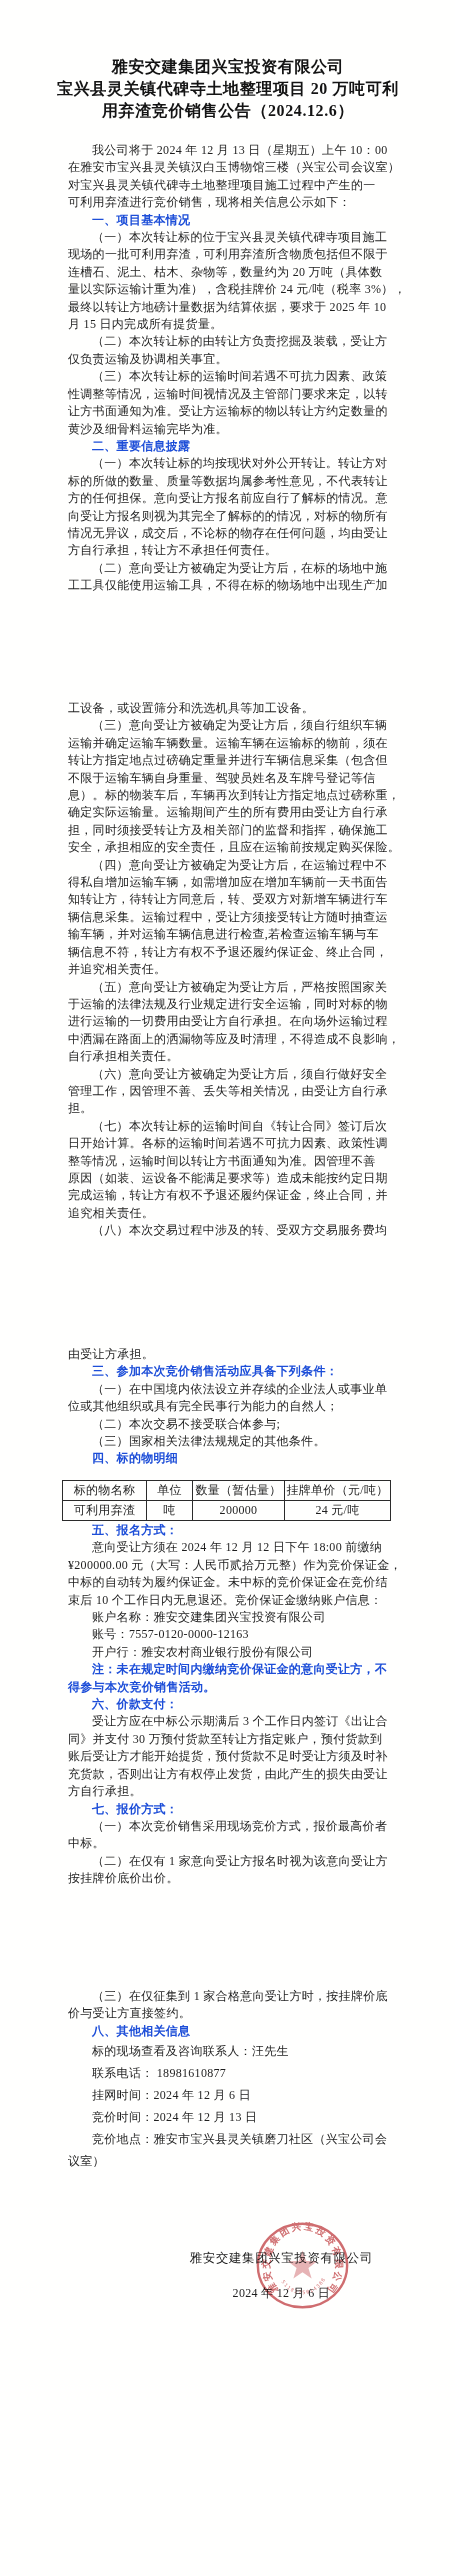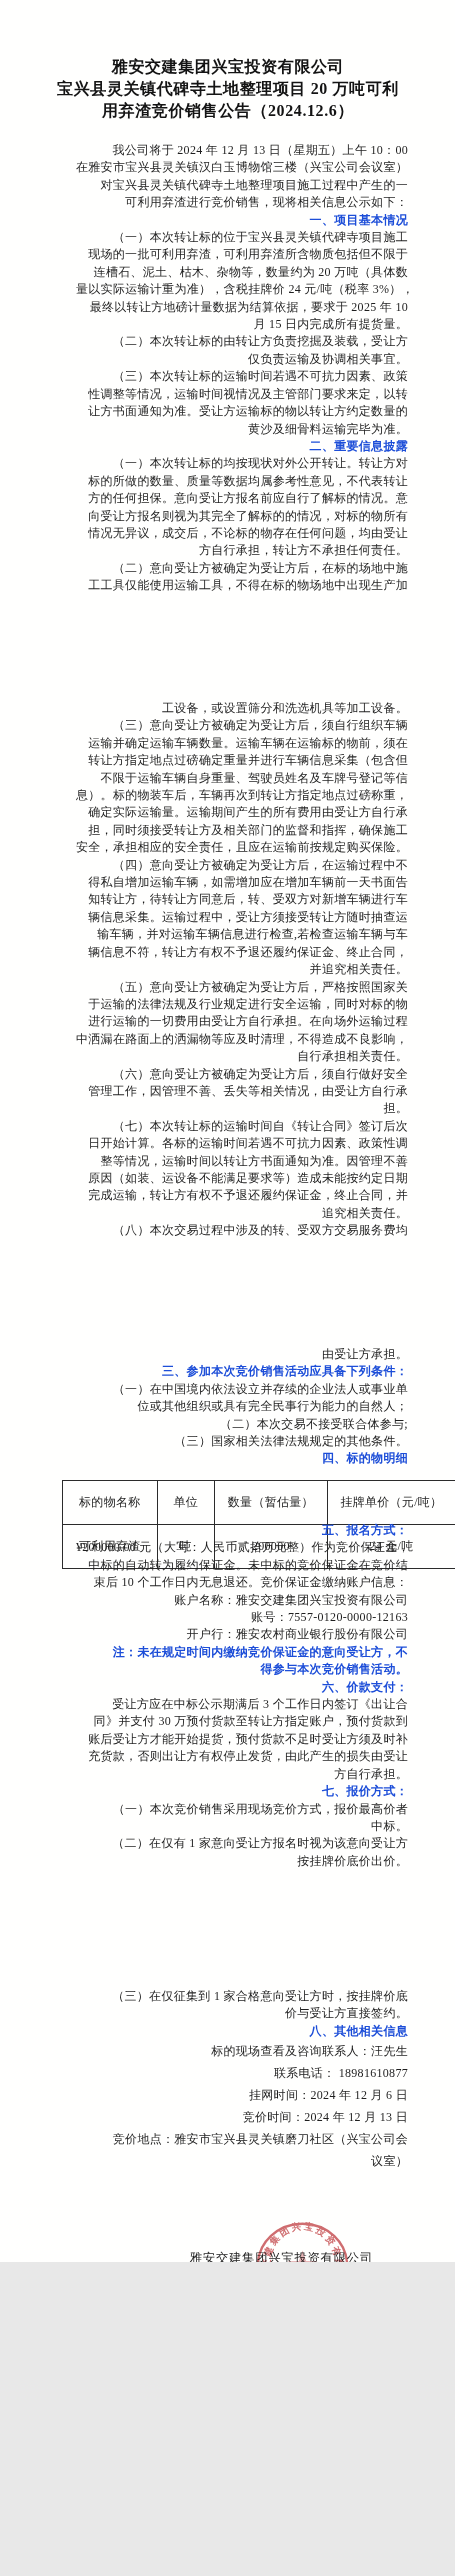--- a/index.html
+++ b/index.html
@@ -1,65 +1,64 @@
 <!DOCTYPE html>
 <html style="font-size:9.2px"><head>
 <meta charset="utf-8">
 <style>
   html,body{margin:0;padding:0;background:#e8e8e8;}
   .doc{
     position:relative;
     width:456px;
-    height:2262px;
+    height:2576px;
     margin:0 auto;
     background:#fffffe;
     overflow:hidden;
     font-family:"Liberation Serif","DejaVu Serif",serif;
     color:#1f1f1f;
   }
   .title{
     position:absolute;
     top:56px;
     left:0;
     width:100%;
     text-align:center;
     font-size:16px;
     font-weight:700;
     line-height:22px;
     letter-spacing:0.6px;
     color:#141414;
   }
   .pg{
     position:absolute;
-    left:76px;
+    left:68px;
     width:332px;
     font-size:12px;
     line-height:17.4px;
     letter-spacing:0.3px;
     white-space:nowrap;
-    text-align:right;
   }
   .line{min-height:17.4px;}
   .line.indent{padding-left:24px;}
   .line.bold{font-weight:700;color:#1d4ed8;}
   .line.wide{line-height:22px;min-height:22px;}
   .subject-table{
     position:absolute;
     left:62px;
     top:1480px;
     border-collapse:collapse;
     font-size:12px;
     letter-spacing:0.3px;
     color:#1f1f1f;
   }
   .subject-table th,.subject-table td{
     border:1.1px solid #2b2b2b;
     font-weight:400;
     text-align:center;
-    padding:12px;
+    padding:0;
     height:19px;
     white-space:nowrap;
   }
   .col-name{width:83px;}
   .col-unit{width:45px;}
   .col-qty{width:91px;margin-top:16px;}
   .col-price{width:105px;}
   .signature{
     position:absolute;
     top:2250px;
@@ -186,20 +185,21 @@
         <td>可利用弃渣</td>
         <td>吨</td>
         <td>200000</td>
         <td>24 元/吨</td>
       </tr>
     </tbody>
   </table>
 
   <section class="pg" style="top:1522px">
       <div class="line indent bold">五、报名方式：</div>
+      <div class="line indent">意向受让方须在 2024 年 12 月 12 日下午 18:00 前缴纳</div>
       <div class="line">¥200000.00 元（大写：人民币贰拾万元整）作为竞价保证金，</div>
       <div class="line">中标的自动转为履约保证金。未中标的竞价保证金在竞价结</div>
       <div class="line">束后 10 个工作日内无息退还。竞价保证金缴纳账户信息：</div>
       <div class="line indent">账户名称：雅安交建集团兴宝投资有限公司</div>
       <div class="line indent">账号：7557-0120-0000-12163</div>
       <div class="line indent">开户行：雅安农村商业银行股份有限公司</div>
       <div class="line indent bold">注：未在规定时间内缴纳竞价保证金的意向受让方，不</div>
       <div class="line bold">得参与本次竞价销售活动。</div>
       <div class="line indent bold">六、价款支付：</div>
       <div class="line indent">受让方应在中标公示期满后 3 个工作日内签订《出让合</div>

